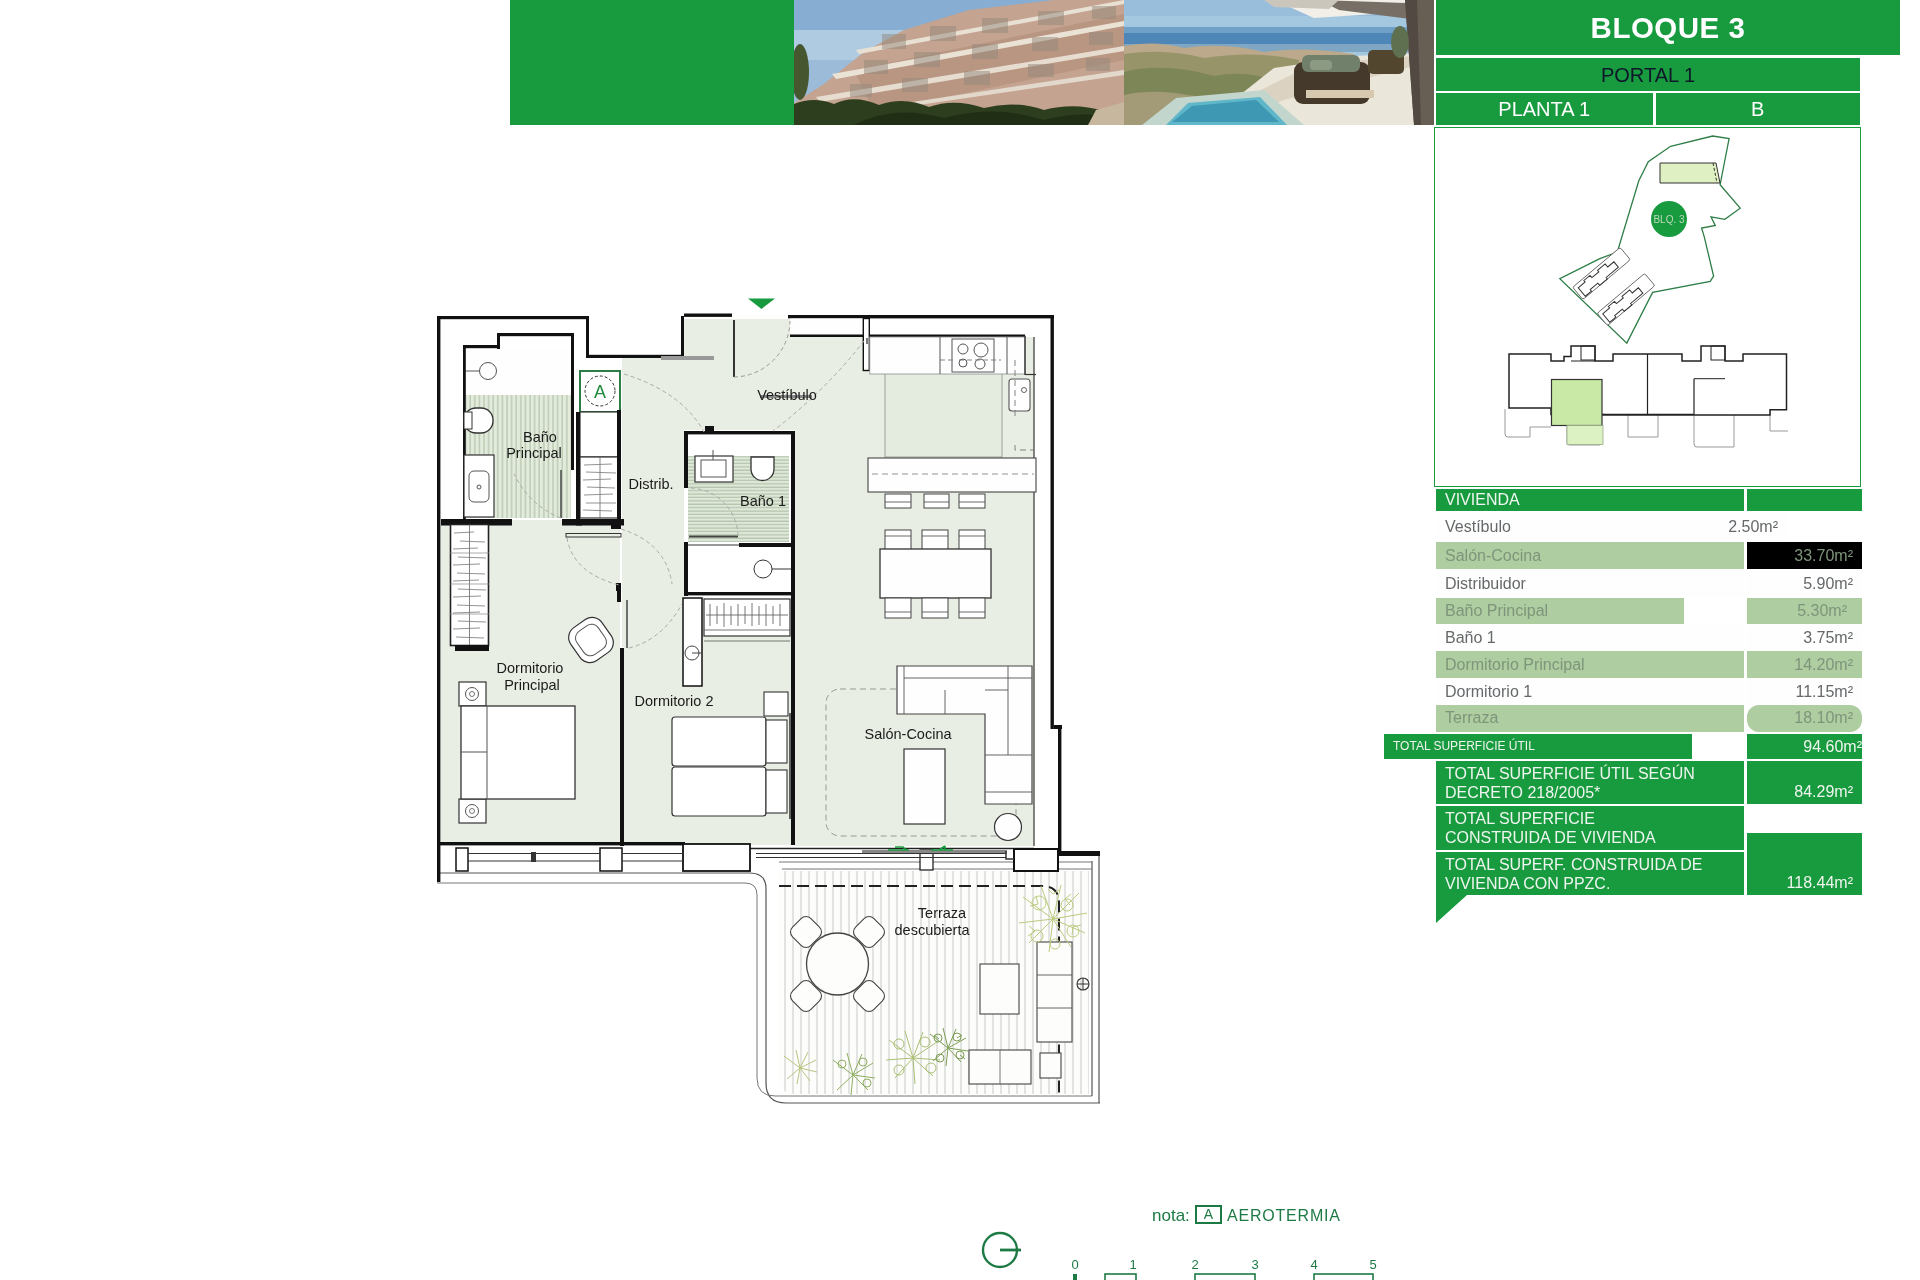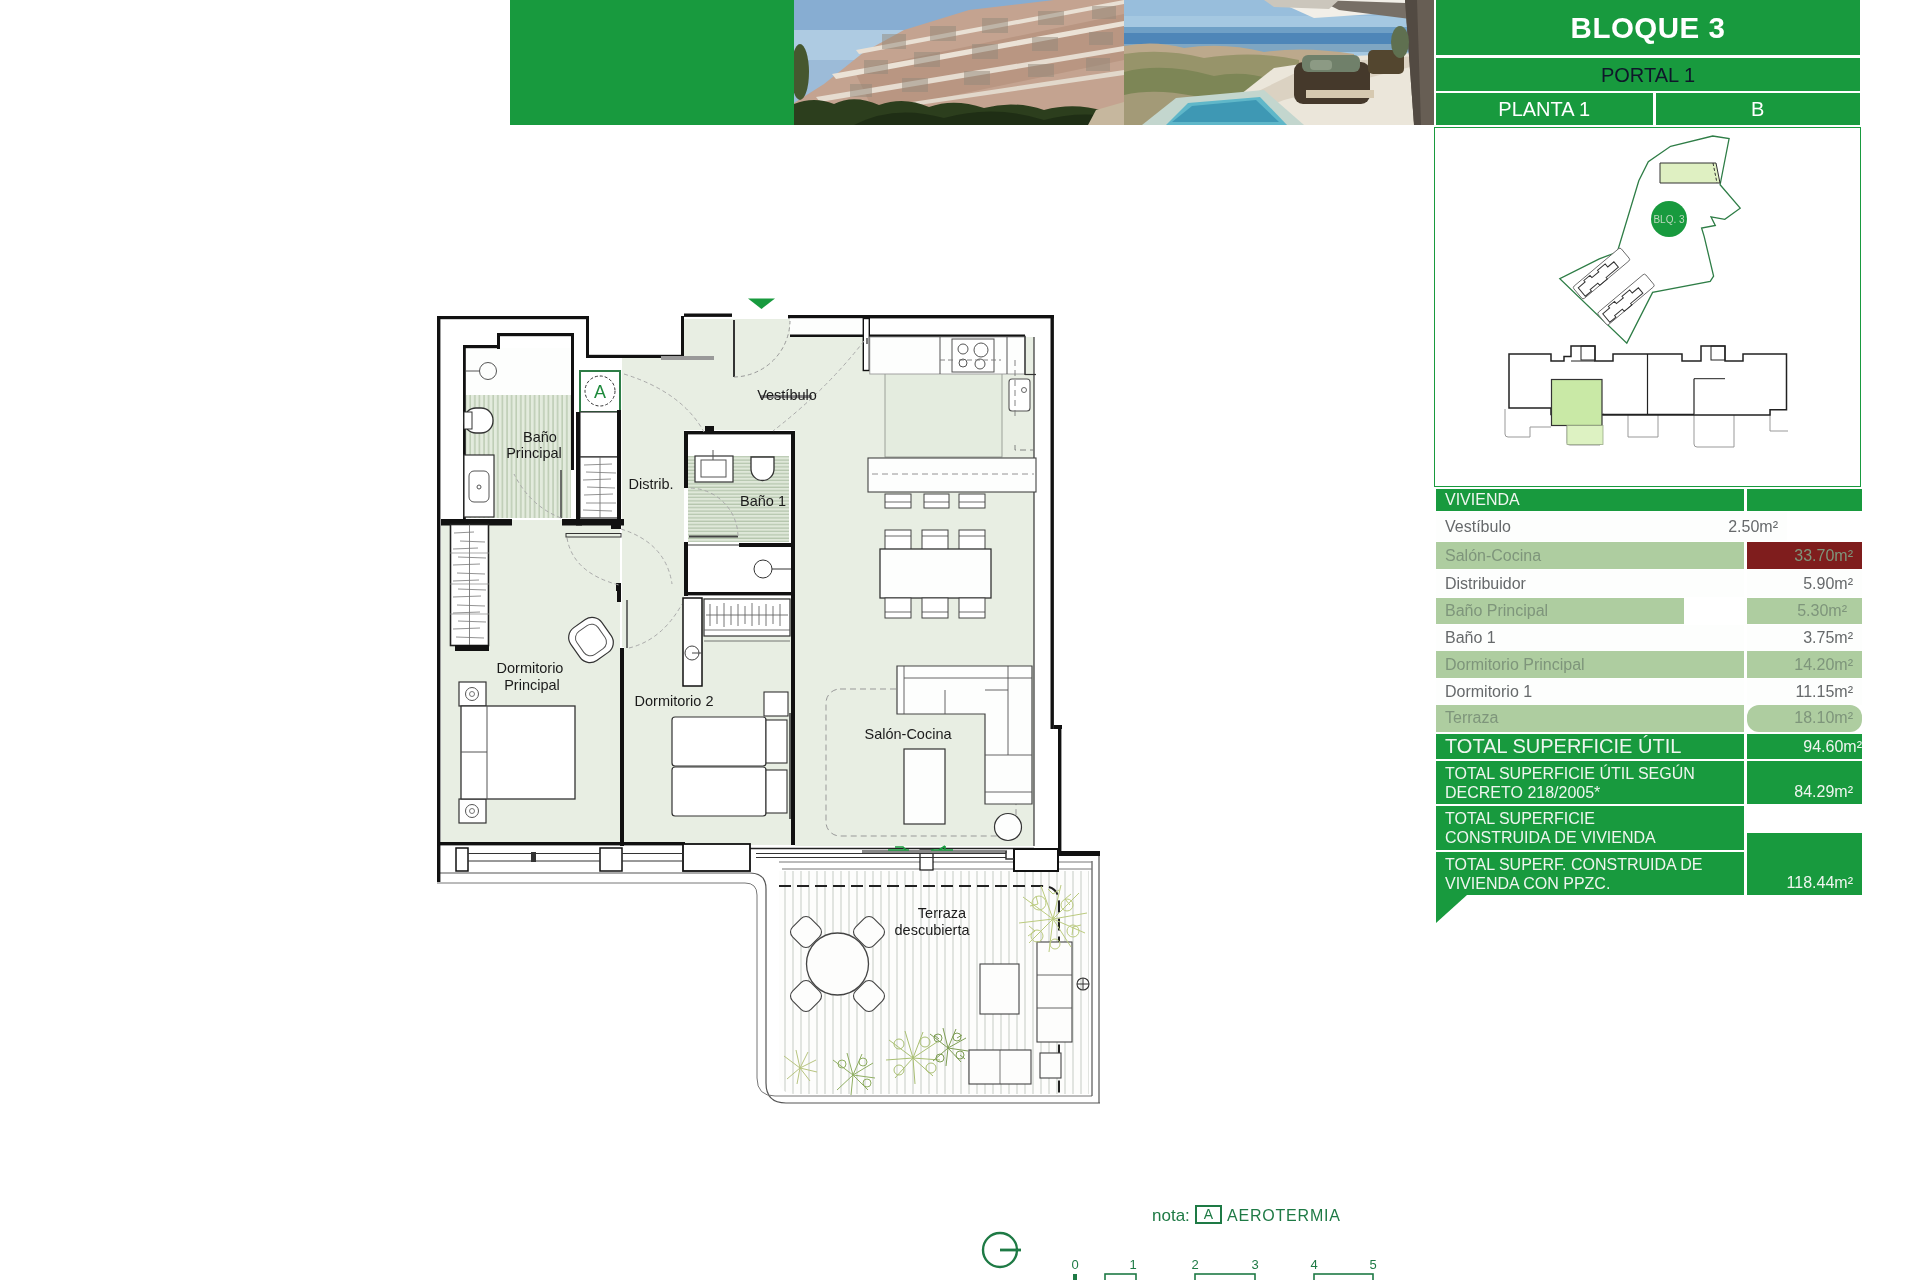--- a/index.html
+++ b/index.html
@@ -80,21 +80,21 @@
   <polygon points="150,0 310,0 310,10 190,18" fill="#F2EFE8"></polygon>
   <polygon points="195,0 310,4 310,22 215,10" fill="#776F66"></polygon>
   <polygon points="140,0 215,0 205,9 150,7" fill="#CBC6BC"></polygon>
 
   <polygon points="281,0 310,0 310,125 290,125" fill="#675E54"></polygon>
   <polygon points="281,0 293,0 297,125 290,125" fill="#524A42"></polygon>
   <ellipse cx="276" cy="42" rx="9" ry="16" fill="#5F7050"></ellipse>
 </svg>
 </div>
 
-<div class="abs" style="left:1436px;top:0;width:424px;height:55px;background:#189A3E;color:#fff;font-size:29.5px;font-weight:bold;text-align:center;line-height:56px;letter-spacing:0.5px;">BLOQUE 3</div>
+<div class="abs" style="left:1436px;top:0;width:464px;height:55px;background:#189A3E;color:#fff;font-size:29.5px;font-weight:bold;text-align:center;line-height:56px;letter-spacing:0.5px;">BLOQUE 3</div>
 
 <div class="abs" style="left:1436px;top:57.5px;width:424px;height:33px;background:#189A3E;color:#0f172a;font-size:20px;text-align:center;line-height:34px;">PORTAL 1</div>
 
 <div class="abs" style="left:1436px;top:92.5px;width:216.5px;height:32px;background:#189A3E;color:#fff;font-size:20px;text-align:center;line-height:33px;">PLANTA 1</div>
 
 <div class="abs" style="left:1655.5px;top:92.5px;width:204.5px;height:32px;background:#189A3E;color:#fff;font-size:20px;text-align:center;line-height:33px;">B</div>
 
 <div class="abs" style="left:1434px;top:127px;width:427px;height:360px;border:1.6px solid #189A3E;box-sizing:border-box;background:#fff;"></div>
 <svg class="abs" style="left:1434px;top:127px;" width="427" height="360" viewBox="1434 127 427 360">
 
@@ -134,34 +134,34 @@
   <rect x="1567" y="425.5" width="36" height="19" fill="#DDF2C2" stroke="#99aa88" stroke-width="0.8"></rect>
 </svg>
 
 <div class="abs" style="left:1436px;top:489px;width:426px;"></div>
 
 <div class="abs" style="left:1436px;top:489.0px;width:308px;height:21.5px;background:#189A3E;color:#F0F6F0;font-size:16px;line-height:21.5px;padding-left:9px;box-sizing:border-box;">VIVIENDA</div>
 <div class="abs" style="left:1747px;top:489.0px;width:115px;height:21.5px;background:#189A3E;"></div>
 <div class="abs" style="left:1436px;top:512.0px;width:308px;height:29.0px;background:#FDFEFD;color:#66696B;font-size:16px;line-height:29.0px;padding-left:9px;box-sizing:border-box;white-space:nowrap;">Vestíbulo</div>
 <div class="abs" style="left:1672px;top:512.0px;width:115px;height:29.0px;background:#FDFEFD;color:#66696B;font-size:16px;line-height:29.0px;text-align:right;padding-right:9px;box-sizing:border-box;">2.50m²</div>
 <div class="abs" style="left:1436px;top:541.5px;width:308px;height:27.5px;background:#AECDA0;color:#7E957B;font-size:16px;line-height:27.5px;padding-left:9px;box-sizing:border-box;white-space:nowrap;">Salón-Cocina</div>
-<div class="abs" style="left:1747px;top:541.5px;width:115px;height:27.5px;background:#7f1d1d;color:#7E957B;font-size:16px;line-height:27.5px;text-align:right;padding-right:9px;box-sizing:border-box;">33.70m²</div>
+<div class="abs" style="left:1747px;top:541.5px;width:115px;height:27.5px;background:#000000;color:#7E957B;font-size:16px;line-height:27.5px;text-align:right;padding-right:9px;box-sizing:border-box;">33.70m²</div>
 <div class="abs" style="left:1436px;top:569.5px;width:308px;height:27.5px;background:#FDFEFD;color:#66696B;font-size:16px;line-height:27.5px;padding-left:9px;box-sizing:border-box;white-space:nowrap;">Distribuidor</div>
 <div class="abs" style="left:1747px;top:569.5px;width:115px;height:27.5px;background:#FDFEFD;color:#66696B;font-size:16px;line-height:27.5px;text-align:right;padding-right:9px;box-sizing:border-box;">5.90m²</div>
 <div class="abs" style="left:1436px;top:597.5px;width:248px;height:26.5px;background:#AECDA0;color:#7E957B;font-size:16px;line-height:26.5px;padding-left:9px;box-sizing:border-box;white-space:nowrap;">Baño Principal</div>
 <div class="abs" style="left:1747px;top:597.5px;width:115px;height:26.5px;background:#AECDA0;color:#7E957B;font-size:16px;line-height:26.5px;text-align:right;padding-right:15px;box-sizing:border-box;">5.30m²</div>
 <div class="abs" style="left:1436px;top:624.5px;width:308px;height:26.0px;background:#FDFEFD;color:#66696B;font-size:16px;line-height:26.0px;padding-left:9px;box-sizing:border-box;white-space:nowrap;">Baño 1</div>
 <div class="abs" style="left:1747px;top:624.5px;width:115px;height:26.0px;background:#FDFEFD;color:#66696B;font-size:16px;line-height:26.0px;text-align:right;padding-right:9px;box-sizing:border-box;">3.75m²</div>
 <div class="abs" style="left:1436px;top:651.0px;width:308px;height:27.0px;background:#AECDA0;color:#7E957B;font-size:16px;line-height:27.0px;padding-left:9px;box-sizing:border-box;white-space:nowrap;">Dormitorio Principal</div>
 <div class="abs" style="left:1747px;top:651.0px;width:115px;height:27.0px;background:#AECDA0;color:#7E957B;font-size:16px;line-height:27.0px;text-align:right;padding-right:9px;box-sizing:border-box;">14.20m²</div>
 <div class="abs" style="left:1436px;top:678.5px;width:308px;height:26.0px;background:#FDFEFD;color:#66696B;font-size:16px;line-height:26.0px;padding-left:9px;box-sizing:border-box;white-space:nowrap;">Dormitorio 1</div>
 <div class="abs" style="left:1747px;top:678.5px;width:115px;height:26.0px;background:#FDFEFD;color:#66696B;font-size:16px;line-height:26.0px;text-align:right;padding-right:9px;box-sizing:border-box;">11.15m²</div>
 <div class="abs" style="left:1436px;top:705.0px;width:308px;height:26.5px;background:#AECDA0;color:#7E957B;font-size:16px;line-height:26.5px;padding-left:9px;box-sizing:border-box;white-space:nowrap;">Terraza</div>
 <div class="abs" style="left:1747px;top:705.0px;width:115px;height:26.5px;background:#AECDA0;color:#7E957B;font-size:16px;line-height:26.5px;text-align:right;padding-right:9px;box-sizing:border-box;border-radius:12px;">18.10m²</div>
-<div class="abs" style="left:1436px;top:733.5px;width:308px;height:25.0px;background:#189A3E;color:#EFF5EF;font-size:20px;line-height:25.0px;padding-left:9px;box-sizing:border-box;white-space:nowrap;">TOTAL SUPERFICIE ÚTIL</div>
+<div class="abs" style="left:1384px;top:733.5px;width:308px;height:25.0px;background:#189A3E;color:#EFF5EF;font-size:12px;line-height:25.0px;padding-left:9px;box-sizing:border-box;white-space:nowrap;">TOTAL SUPERFICIE ÚTIL</div>
 <div class="abs" style="left:1747px;top:733.5px;width:115px;height:25.0px;background:#189A3E;color:#EFF5EF;font-size:16px;line-height:25.0px;text-align:right;box-sizing:border-box;">94.60m²</div>
 <div class="abs" style="left:1436px;top:760.5px;width:308px;height:43.0px;background:#189A3E;color:#EFF5EF;font-size:16px;line-height:19px;padding:3px 4px 0 9px;box-sizing:border-box;">TOTAL SUPERFICIE ÚTIL SEGÚN<br>DECRETO 218/2005*</div>
 <div class="abs" style="left:1747px;top:760.5px;width:115px;height:43.0px;background:#189A3E;color:#EFF5EF;font-size:16px;line-height:19px;text-align:right;padding:21.0px 9px 0 0;box-sizing:border-box;">84.29m²</div>
 <div class="abs" style="left:1436px;top:805.5px;width:308px;height:44.5px;background:#189A3E;color:#EFF5EF;font-size:16px;line-height:19px;padding:3px 4px 0 9px;box-sizing:border-box;">TOTAL SUPERFICIE<br>CONSTRUIDA DE VIVIENDA</div>
 <div class="abs" style="left:1747px;top:805.5px;width:115px;height:44.5px;background:#189A3E;color:#EFF5EF;font-size:16px;line-height:19px;text-align:right;padding:22.5px 9px 0 0;box-sizing:border-box;margin-top:27px;">108.80m²</div>
 <div class="abs" style="left:1436px;top:852.0px;width:308px;height:43.0px;background:#189A3E;color:#EFF5EF;font-size:16px;line-height:19px;padding:3px 4px 0 9px;box-sizing:border-box;">TOTAL SUPERF. CONSTRUIDA DE<br>VIVIENDA CON PPZC.</div>
 <div class="abs" style="left:1747px;top:852.0px;width:115px;height:43.0px;background:#189A3E;color:#EFF5EF;font-size:16px;line-height:19px;text-align:right;padding:21.0px 9px 0 0;box-sizing:border-box;">118.44m²</div>
 
 <svg class="abs" style="left:1436px;top:895px;" width="40" height="30" viewBox="0 0 40 30">
     <polygon points="0,0 31,0 0,28" fill="#189A3E"></polygon>

